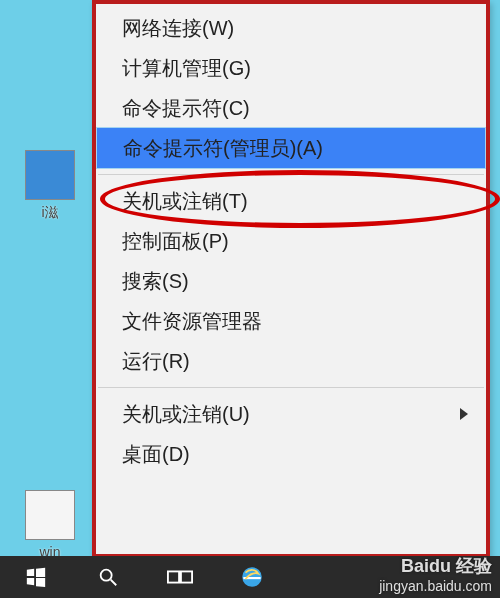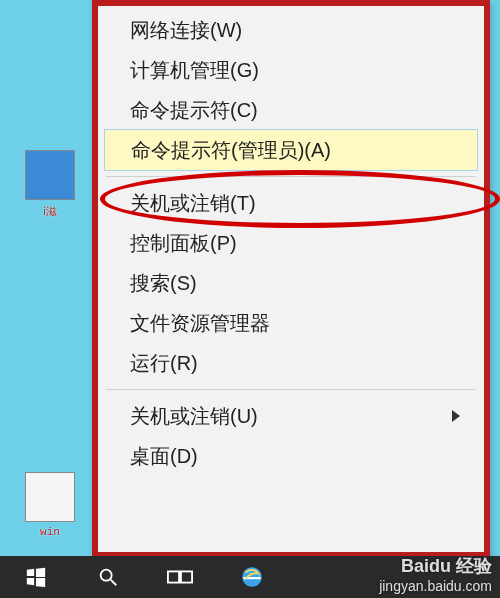--- a/index.html
+++ b/index.html
@@ -22,49 +22,49 @@
     width: 50px;
     height: 50px;
     background: #f0f0f0;
     border: 1px solid #888;
     margin: 0 auto 4px;
   }
   .desktop-icon .icon-blue {
     background: #3a8ad6;
   }
   .desktop-icon .label {
-    color: #b91c1c;
-    font-size: 11px;
+    color: #404040;
+    font-size: 14px;
     text-shadow: 0 0 2px #fff;
   }
   .di1 { top: 150px; }
-  .di2 { top: 472px; font-family: Liberation Mono, monospace; }
+  .di2 { top: 490px; }
   .di2 .icon-box { background:#f5f5f5; }
 
   .context-menu {
     position: absolute;
     left: 92px;
     top: 0;
     width: 398px;
     height: 558px;
     background: #f2f2f2;
-    border: 6px solid #b91c1c;
+    border: 4px solid #b91c1c;
     box-shadow: 2px 3px 6px rgba(0,0,0,0.2);
-    padding: 4px 6px;
+    padding: 4px 0;
   }
   .menu-item {
     height: 40px;
     line-height: 40px;
     padding-left: 26px;
     position: relative;
     color: #222;
     cursor: default;
   }
   .menu-item.hovered {
-    background: #fef9c3;
+    background: #3b82f6;
     border: 1px solid #a5d4f0;
     height: 42px;
     margin: -1px 0;
   }
   .menu-sep {
     height: 1px;
     background: #d0d0d0;
     margin: 6px 2px;
   }
   .submenu-arrow {

